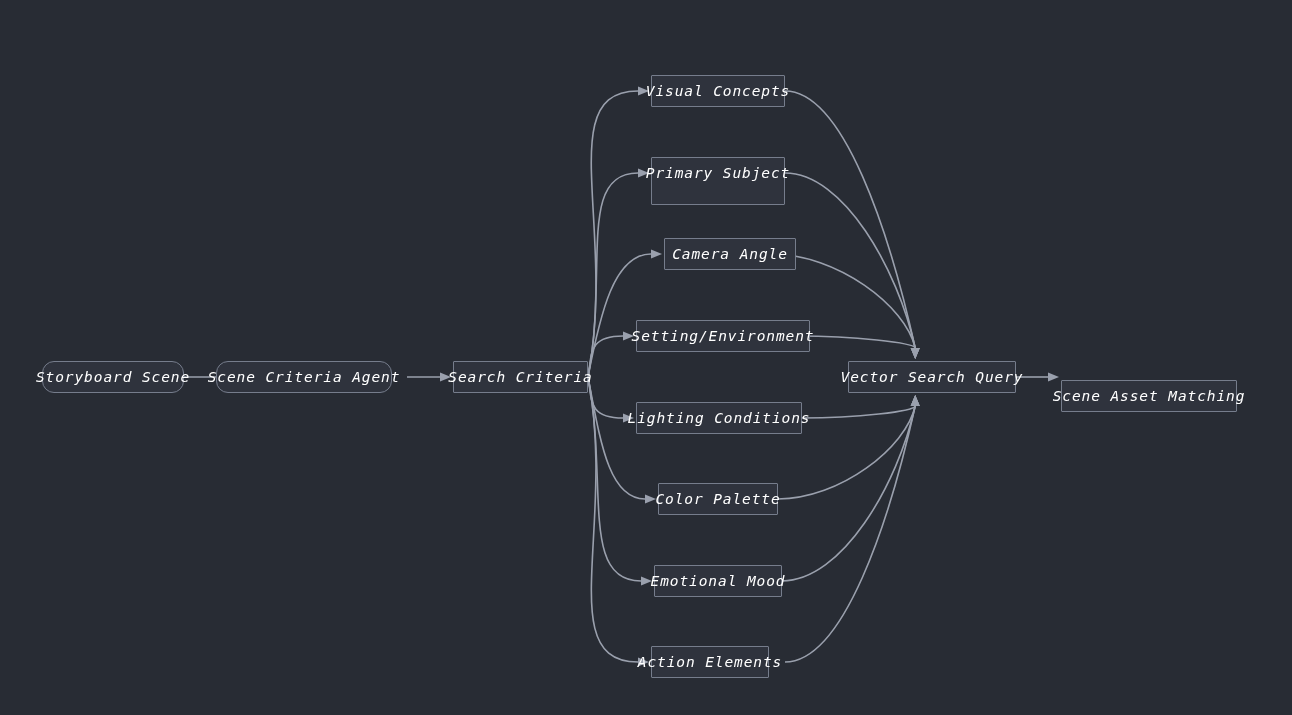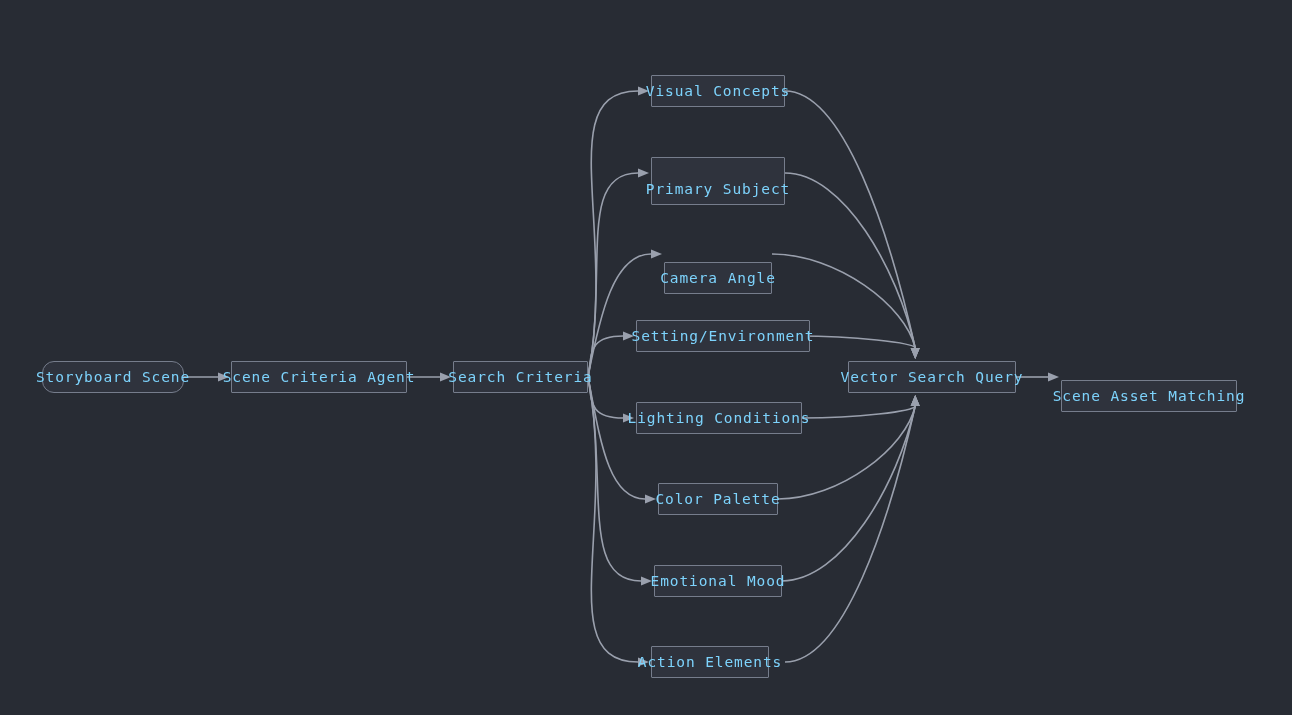--- a/index.html
+++ b/index.html
@@ -34,32 +34,33 @@
     stroke-width: 1.6;
   }
   .edge-head {
     fill: #9aa0ad;
     stroke: none;
   }
   .node {
     position: absolute;
     box-sizing: border-box;
     display: flex;
-    align-items: flex-end;
+    align-items: flex-start;
     justify-content: center;
     background: #2f333d;
     border: 1px solid #767d8c;
     border-radius: 1px;
-    color: #7dd3fc;
+    color: #ffffff;
     font-family: "DejaVu Sans Mono", "Liberation Mono", monospace;
     font-size: 14.5px;
     letter-spacing: 0.9px;
     white-space: nowrap;
     height: 32px;
     user-select: none;
+    font-style: italic;
   }
   .node-label {
     display: block;
     line-height: 30px;
   }
 </style>
 </head>
 <body>
 
 <div id="diagram-root">
@@ -100,33 +101,33 @@
       <polygon class="edge-head" points="915.2,395 919.7,406 910.7,406"></polygon>
       <path class="edge-path" d="M 785,662 C 843.59,662 889.6,521.2 915.2,406"></path>
       <polygon class="edge-head" points="915.2,395 919.7,406 910.7,406"></polygon>
       <path class="edge-path" d="M 1016,377 L 1048,377"></path>
       <polygon class="edge-head" points="1059,377 1048,381.5 1048,372.5"></polygon>
     </svg>
   <div id="node-layer">
       <div class="node" style="left: 42px; top: 361px; width: 142px; height: 32px; border-radius: 12px;">
         <span class="node-label">Storyboard Scene</span>
       </div>
-      <div class="node" style="left: 231px; top: 361px; width: 176px; height: 32px;">
+      <div class="node" style="left: 216px; top: 361px; width: 176px; height: 32px; border-radius: 12px;">
         <span class="node-label">Scene Criteria Agent</span>
       </div>
       <div class="node" style="left: 453px; top: 361px; width: 135px; height: 32px;">
         <span class="node-label">Search Criteria</span>
       </div>
       <div class="node" style="left: 651px; top: 75px; width: 134px; height: 32px;">
         <span class="node-label">Visual Concepts</span>
       </div>
       <div class="node" style="left: 651px; top: 157px; width: 134px; height: 48px;">
         <span class="node-label">Primary Subject</span>
       </div>
-      <div class="node" style="left: 664px; top: 238px; width: 108px; height: 32px; margin-top: 24px;">
+      <div class="node" style="left: 664px; top: 238px; width: 132px; height: 32px;">
         <span class="node-label">Camera Angle</span>
       </div>
       <div class="node" style="left: 636px; top: 320px; width: 174px; height: 32px;">
         <span class="node-label">Setting/Environment</span>
       </div>
       <div class="node" style="left: 636px; top: 402px; width: 166px; height: 32px;">
         <span class="node-label">Lighting Conditions</span>
       </div>
       <div class="node" style="left: 658px; top: 483px; width: 120px; height: 32px;">
         <span class="node-label">Color Palette</span>

